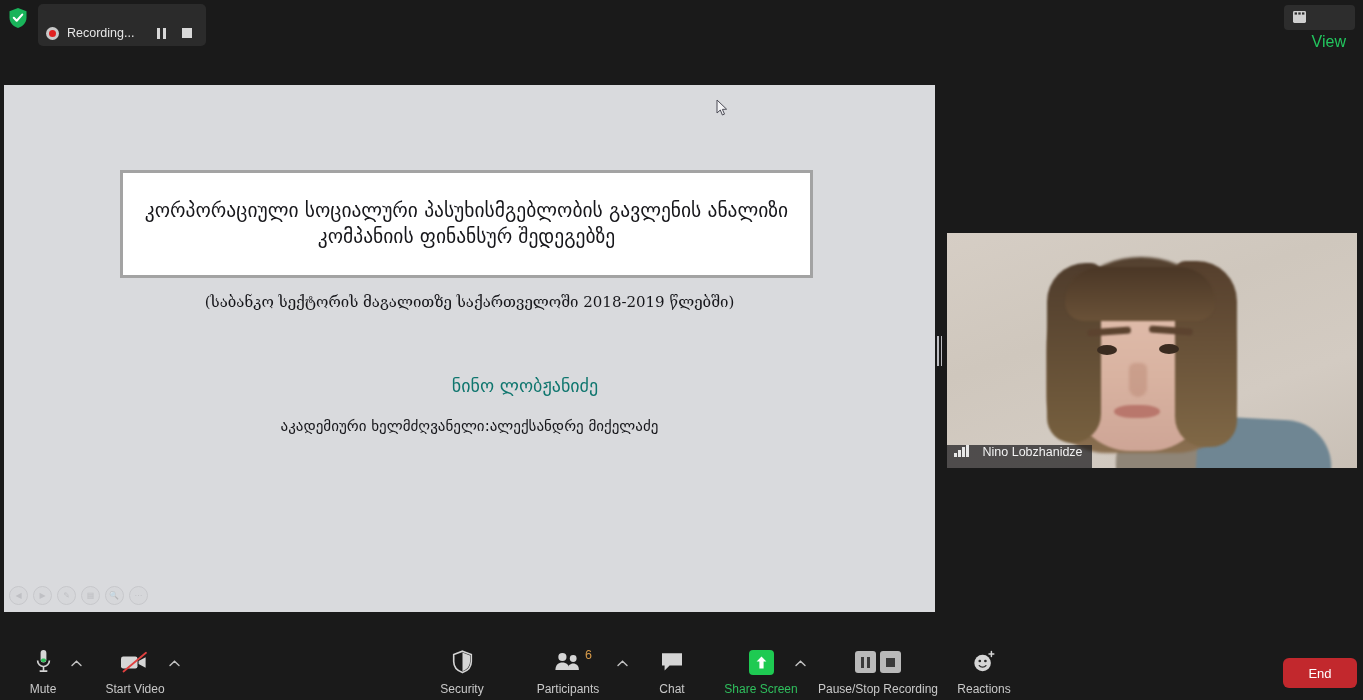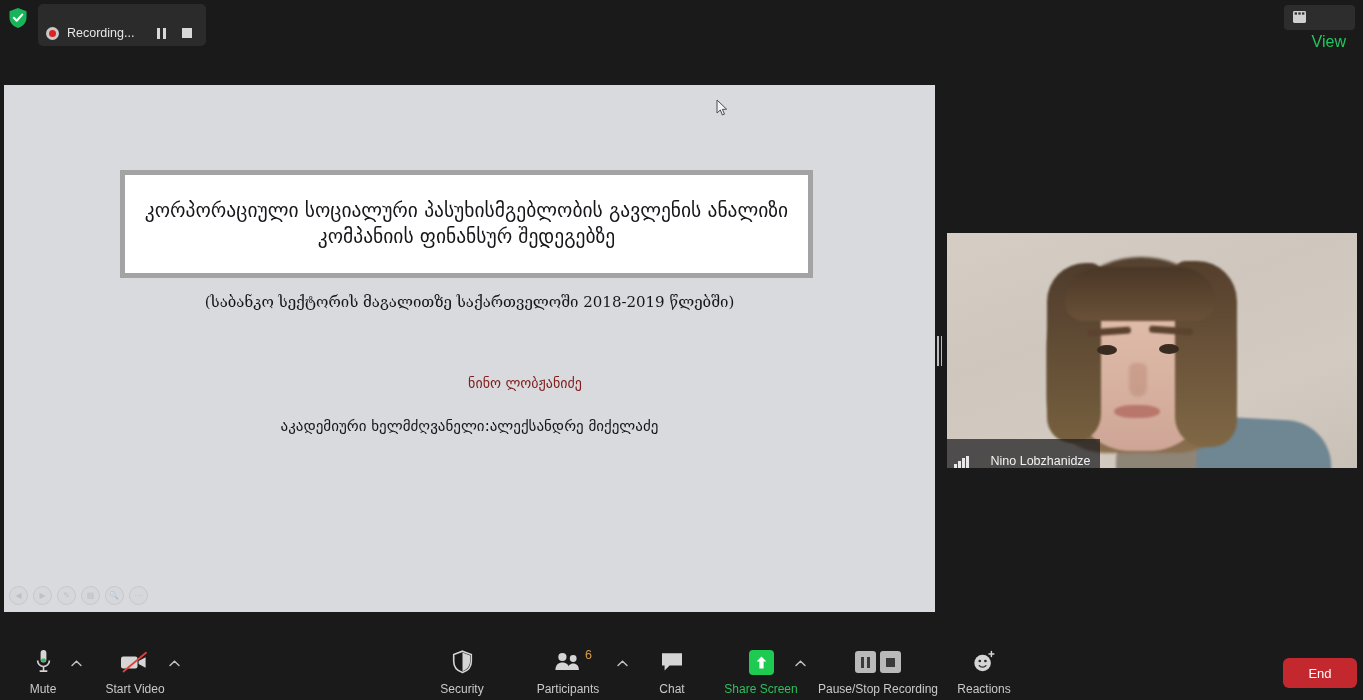--- a/index.html
+++ b/index.html
@@ -103,21 +103,21 @@
     left: 4px; top: 85px;
     width: 931px; height: 527px;
     background: #d9dadd;
     overflow: hidden;
   }
   #slide-title-box {
     position: absolute;
     left: 116px; top: 85px;
     width: 693px; height: 108px;
     background: #ffffff;
-    border: 5px solid #a3a3a3;
+    border: 3px solid #a3a3a3;
     box-sizing: border-box;
     display: flex;
     align-items: center;
     justify-content: center;
   }
   #slide-title-text {
     color: #16161a;
     font-family: "DejaVu Sans", sans-serif;
     font-size: 19.5px;
     line-height: 1.32;
@@ -131,23 +131,23 @@
     text-align: center;
     color: #16161a;
     font-family: "DejaVu Serif", serif;
     font-size: 15px;
   }
   #slide-author {
     position: absolute;
     left: 0; top: 290px;
     width: 1042px;
     text-align: center;
-    color: #7f1d1d;
+    color: #0f766e;
     font-family: "DejaVu Sans", sans-serif;
-    font-size: 14px;
+    font-size: 18px;
   }
   #slide-advisor {
     position: absolute;
     left: 0; top: 332px;
     width: 931px;
     text-align: center;
     color: #16161a;
     font-family: "DejaVu Sans", sans-serif;
     font-size: 15px;
   }
@@ -303,23 +303,23 @@
     background: #b9776c;
     border-radius: 22px/8px;
     filter: blur(1px);
   }
   #v-name-badge {
     position: absolute;
     left: 0; bottom: 0;
     height: 23px;
     background: rgba(28,28,30,0.72);
     display: flex;
-    align-items: flex-end;
-    padding: 6px 9px 0 7px;
-    gap: 22px;
+    align-items: flex-start;
+    padding: 0 9px 0 7px;
+    gap: 14px;
   }
   #v-name-badge .nm {
     color: #f2f2f2;
     font-size: 12.5px;
     white-space: nowrap;
   }
   .bars {
     display: flex;
     align-items: flex-end;
     gap: 1.5px;

